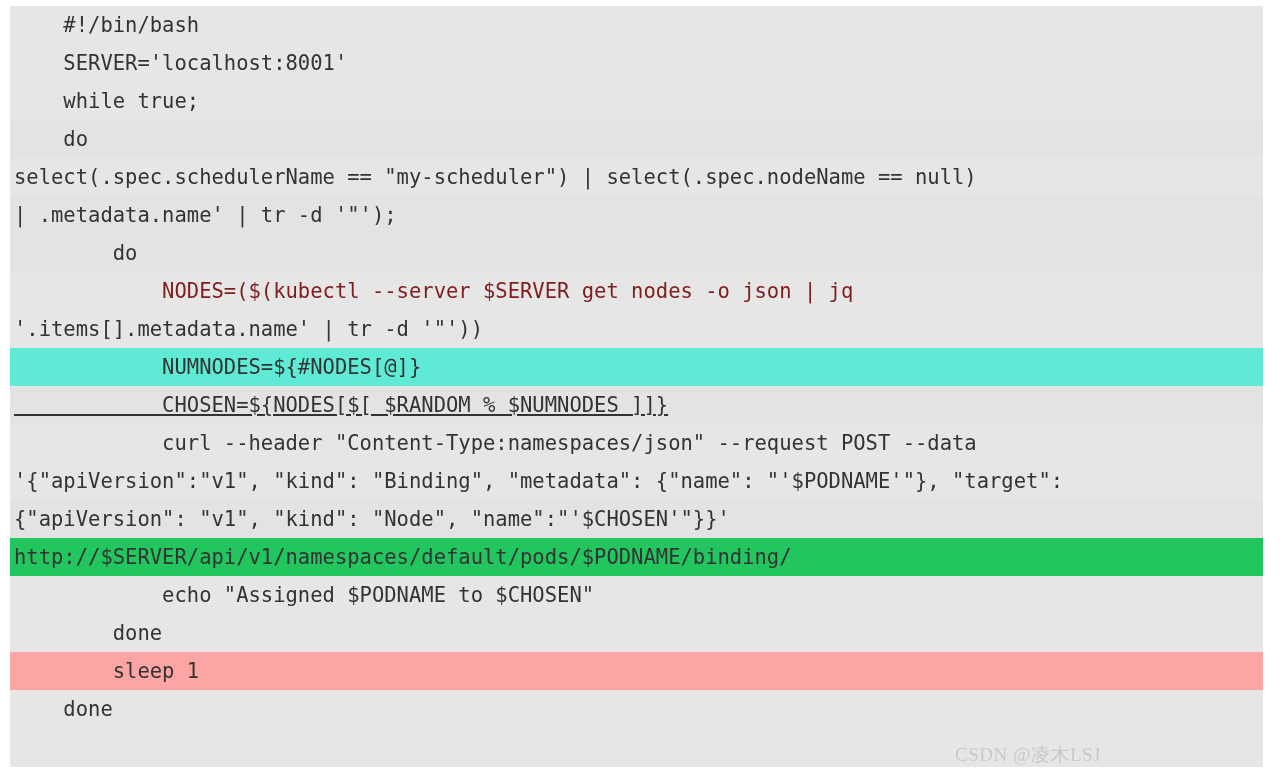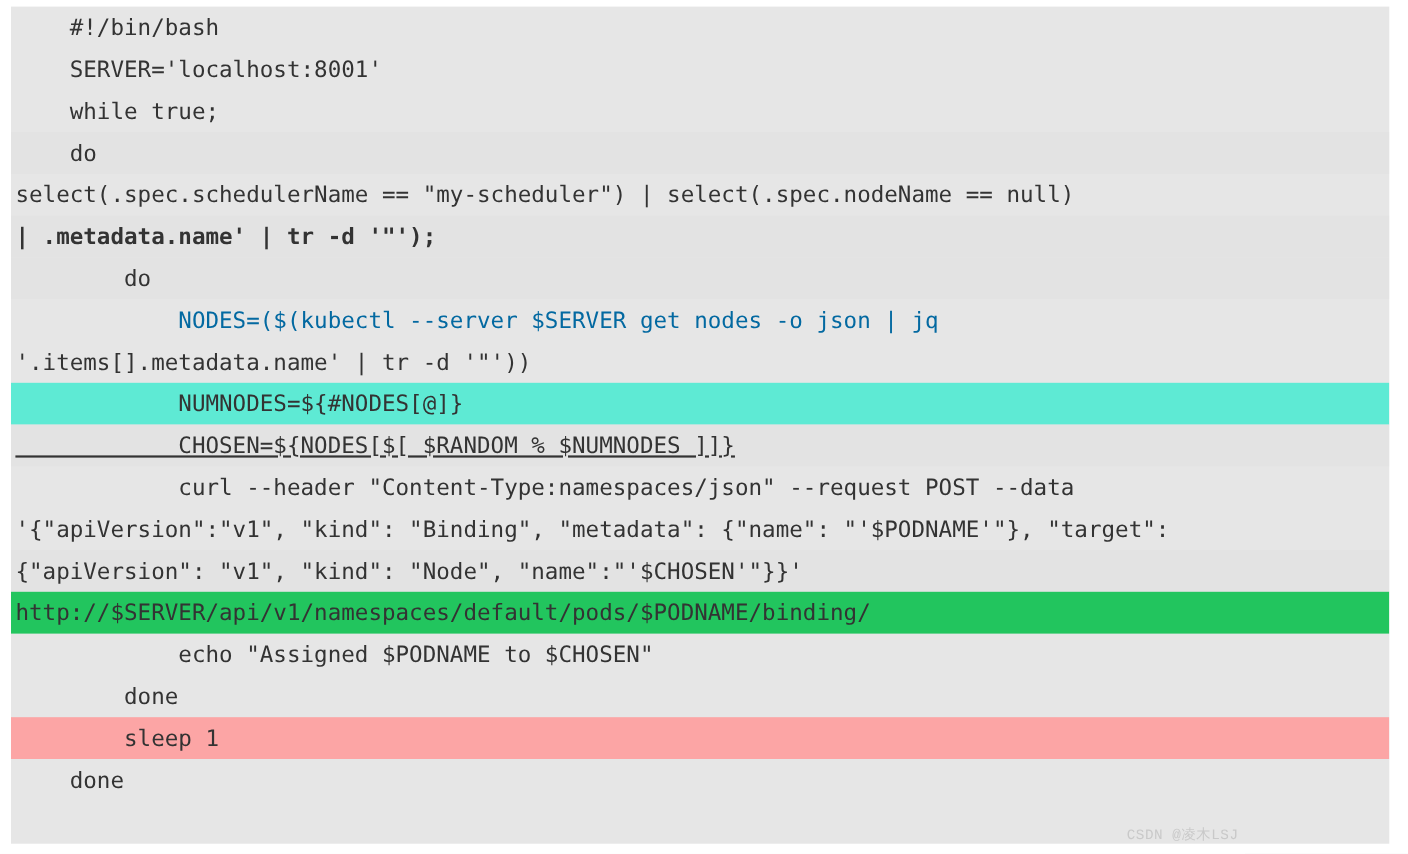--- a/index.html
+++ b/index.html
@@ -57,45 +57,45 @@
   }
 
   
   .code-line.band {
     background: #e3e3e3;
   }
 
   
   .watermark {
     position: absolute;
-    right: 6px;
+    right: 31px;
     bottom: 8px;
-    font-family: Liberation Mono, monospace;
-    font-size: 13px;
+    font-family: Liberation Serif, serif;
+    font-size: 19px;
     color: #c9c9c9;
     letter-spacing: 0.5px;
     white-space: nowrap;
     user-select: none;
   }
 </style>
 </head>
 <body style="background: rgb(255, 255, 255);">
 
 <div id="page" style="background: rgb(255, 255, 255);">
 
   <div class="code-block" style="background: rgb(230, 230, 230);">
     <div class="code-lines">
         <div class="code-line" style="color: rgb(51, 51, 51);">    #!/bin/bash</div>
         <div class="code-line" style="color: rgb(51, 51, 51);">    SERVER='localhost:8001'</div>
         <div class="code-line" style="color: rgb(51, 51, 51);">    while true;</div>
         <div class="code-line band" style="color: rgb(51, 51, 51); background: rgb(227, 227, 227);">    do</div>
         <div class="code-line" style="color: rgb(51, 51, 51);">select(.spec.schedulerName == "my-scheduler") | select(.spec.nodeName == null)</div>
-        <div class="code-line band" style="color: rgb(51, 51, 51); background: rgb(227, 227, 227); font-weight: bold;">| .metadata.name' | tr -d '"');</div>
+        <div class="code-line band" style="color: rgb(51, 51, 51); background: rgb(227, 227, 227);">| .metadata.name' | tr -d '"');</div>
         <div class="code-line band" style="color: rgb(51, 51, 51); background: rgb(227, 227, 227);">        do</div>
-        <div class="code-line" style="color: #0369a1;">            NODES=($(kubectl --server $SERVER get nodes -o json | jq</div>
+        <div class="code-line" style="color: #7f1d1d;">            NODES=($(kubectl --server $SERVER get nodes -o json | jq</div>
         <div class="code-line" style="color: rgb(51, 51, 51);">'.items[].metadata.name' | tr -d '"'))</div>
         <div class="code-line band" style="color: rgb(51, 51, 51); background: #5eead4;">            NUMNODES=${#NODES[@]}</div>
         <div class="code-line band" style="color: rgb(51, 51, 51); background: rgb(227, 227, 227); text-decoration: underline;">            CHOSEN=${NODES[$[ $RANDOM % $NUMNODES ]]}</div>
         <div class="code-line" style="color: rgb(51, 51, 51);">            curl --header "Content-Type:namespaces/json" --request POST --data</div>
         <div class="code-line" style="color: rgb(51, 51, 51);">'{"apiVersion":"v1", "kind": "Binding", "metadata": {"name": "'$PODNAME'"}, "target":</div>
         <div class="code-line band" style="color: rgb(51, 51, 51); background: rgb(227, 227, 227);">{"apiVersion": "v1", "kind": "Node", "name":"'$CHOSEN'"}}'</div>
         <div class="code-line band" style="color: rgb(51, 51, 51); background: #22c55e;">http://$SERVER/api/v1/namespaces/default/pods/$PODNAME/binding/</div>
         <div class="code-line" style="color: rgb(51, 51, 51);">            echo "Assigned $PODNAME to $CHOSEN"</div>
         <div class="code-line" style="color: rgb(51, 51, 51);">        done</div>
         <div class="code-line band" style="color: rgb(51, 51, 51); background: #fca5a5;">        sleep 1</div>

